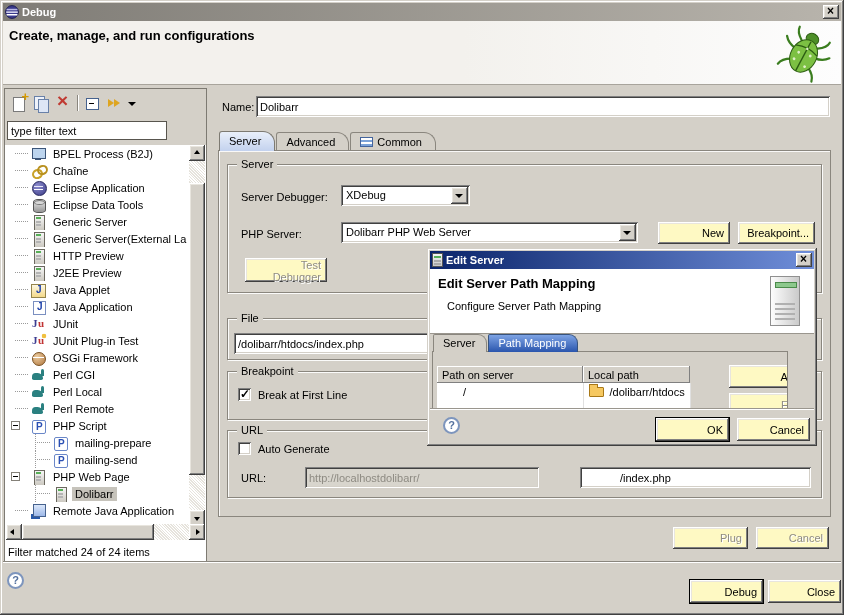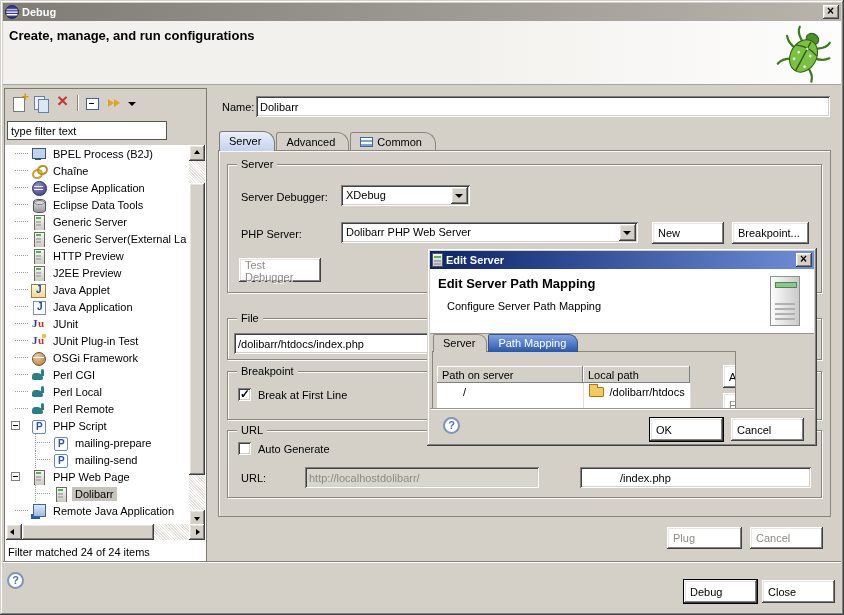--- a/index.html
+++ b/index.html
@@ -1,22 +1,22 @@
 <!DOCTYPE html>
 <html><head>
 <meta charset="utf-8">
 <style>
   html,body{margin:0;padding:0;background:#808080;}
   *{box-sizing:border-box;}
   .window{position:relative;width:844px;height:615px;background:#d4d0c8;
     font-family:"Liberation Sans",sans-serif;font-size:11px;color:#000;overflow:hidden;
     box-shadow:inset -1px -1px 0 #404040,inset 1px 1px 0 #d4d0c8,inset -2px -2px 0 #808080,inset 2px 2px 0 #fff;}
-  .btn{position:absolute;background:#ffffff;border:none;text-align:left;
+  .btn{position:absolute;background:#fef9c3;border:none;text-align:right;
     font:11px "Liberation Sans",sans-serif;color:#000;
-    box-shadow:inset -1px -1px 0 #404040,inset 1px 1px 0 #fff,inset -2px -2px 0 #808080,inset 2px 2px 0 #e8e5de;}
+    box-shadow:inset -1px -1px 0 #404040,inset 1px 1px 0 #fff,inset -2px -2px 0 #808080,inset 2px 2px 0 #e8e5de;margin-left:6px;}
   .btn.default{box-shadow:0 0 0 1px #000,inset -1px -1px 0 #404040,inset 1px 1px 0 #fff,inset -2px -2px 0 #808080,inset 2px 2px 0 #e8e5de;}
   .btn.disabled{color:#8e8b83;text-shadow:1px 1px 0 #fff;}
   .sunken{background:#fff;border:none;
     box-shadow:inset 1px 1px 0 #808080,inset -1px -1px 0 #fff,inset 2px 2px 0 #404040,inset -2px -2px 0 #d4d0c8;}
   input.sunken{font:11px "Liberation Sans",sans-serif;padding:0 4px;outline:none;color:#000;}
   input.disabled-field{background:#d8d5cd;color:#8e8b83;}
   .group{position:absolute;border:1px solid #8a867e;box-shadow:inset 1px 1px 0 rgba(255,255,255,.9),1px 1px 0 rgba(255,255,255,.9);}
   .glabel{position:absolute;top:-7px;left:9px;background:#d4d0c8;padding:0 4px;line-height:12px;}
   .flabel{position:absolute;white-space:nowrap;}
   .combo{position:absolute;height:21px;background:#fff;
@@ -171,21 +171,21 @@
   .mini-server::after{content:"";position:absolute;left:1px;top:2px;width:7px;height:2px;background:#58b058;box-shadow:0 4px 0 #aaa,0 7px 0 #aaa;}
   #dlg-header{position:absolute;left:3px;top:21px;right:3px;height:65px;background:#fff;border-bottom:1px solid #9a968e;}
   #dlg-heading{position:absolute;left:8px;top:7px;font-size:13px;font-weight:bold;}
   #dlg-subheading{position:absolute;left:17px;top:31px;}
   .tower{position:absolute;right:14px;top:7px;width:30px;height:50px;background:linear-gradient(to right,#fdfdfd,#cacaca);border:1px solid #909090;}
   .tower::before{content:"";position:absolute;left:4px;top:5px;width:20px;height:4px;background:#8cc88c;border:1px solid #4a8a4a;}
   .tower::after{content:"";position:absolute;left:4px;top:26px;width:20px;height:2px;background:#b0b0b0;box-shadow:0 5px 0 #b0b0b0,0 10px 0 #b0b0b0,0 15px 0 #b0b0b0;}
   #dlg-tabs{position:absolute;left:6px;top:86px;height:18px;display:flex;align-items:flex-end;z-index:2;}
   .dtab{position:relative;height:18px;padding:2px 11px 0 9px;background:#d4d0c8;border:1px solid #8a867e;border-bottom:none;border-radius:2px 9px 0 0;margin-right:1px;}
   .dtab.active{height:18px;background:linear-gradient(#7da3e4,#2a55ad);color:#fff;border-color:#37537e;}
-  #dlg-frame{position:absolute;left:5px;top:103px;width:304px;height:58px;border:1px solid #8a867e;overflow:hidden;background:#d4d0c8;}
+  #dlg-frame{position:absolute;left:5px;top:103px;width:356px;height:58px;border:1px solid #8a867e;overflow:hidden;background:#d4d0c8;}
   .ptable{position:absolute;left:4px;top:14px;width:253px;border-collapse:collapse;table-layout:fixed;}
   .ptable th{height:17px;background:#d4d0c8;font-weight:normal;text-align:left;padding:0 5px;
     box-shadow:inset -1px -1px 0 #808080,inset 1px 1px 0 #fff;font-size:11px;}
   .ptable td{height:17px;background:#fff;padding:0 5px;border-right:1px solid #e0e0e0;overflow:hidden;white-space:nowrap;}
   .ptable td.c1{padding-left:26px;}
   .folder-icon{position:relative;display:inline-block;width:15px;height:10px;margin-right:6px;background:#f6c860;border:1px solid #a87818;border-radius:1px;vertical-align:-1px;}
   .folder-icon::before{content:"";position:absolute;left:-1px;top:-4px;width:7px;height:3px;background:#f6c860;border:1px solid #a87818;border-bottom:none;}
   #btn-add{left:290px;top:13px;width:77px;height:23px;}
   #btn-edit{left:290px;top:41px;width:77px;height:23px;}
   #dlg-bottom{position:absolute;left:3px;top:160px;right:3px;height:35px;background:#d4d0c8;border-top:1px solid #9a968e;box-shadow:inset 0 1px 0 #fff;}

